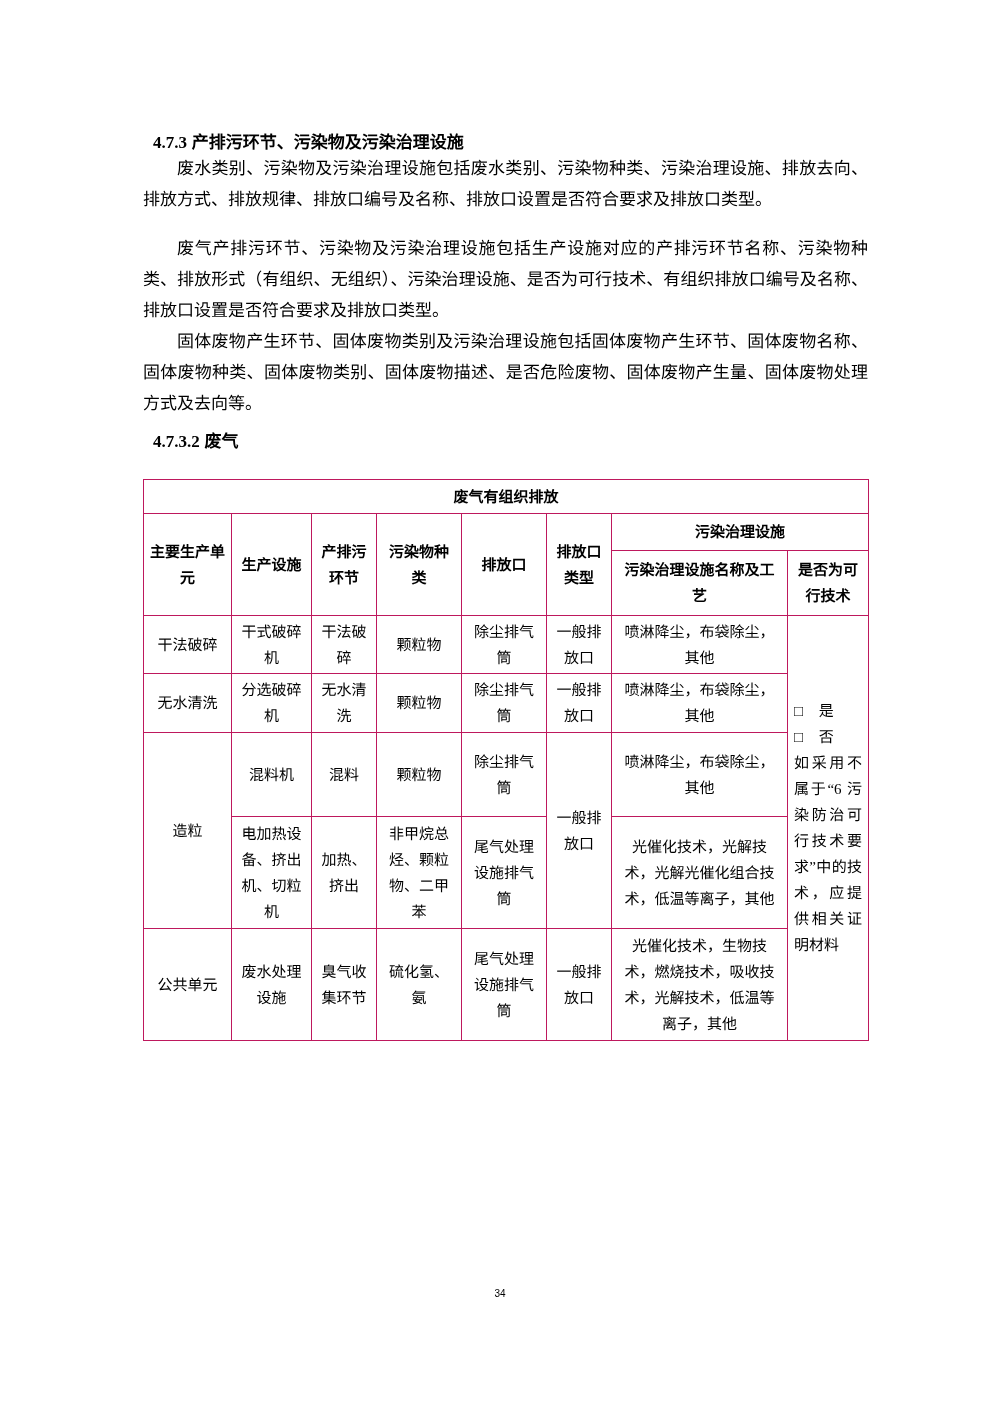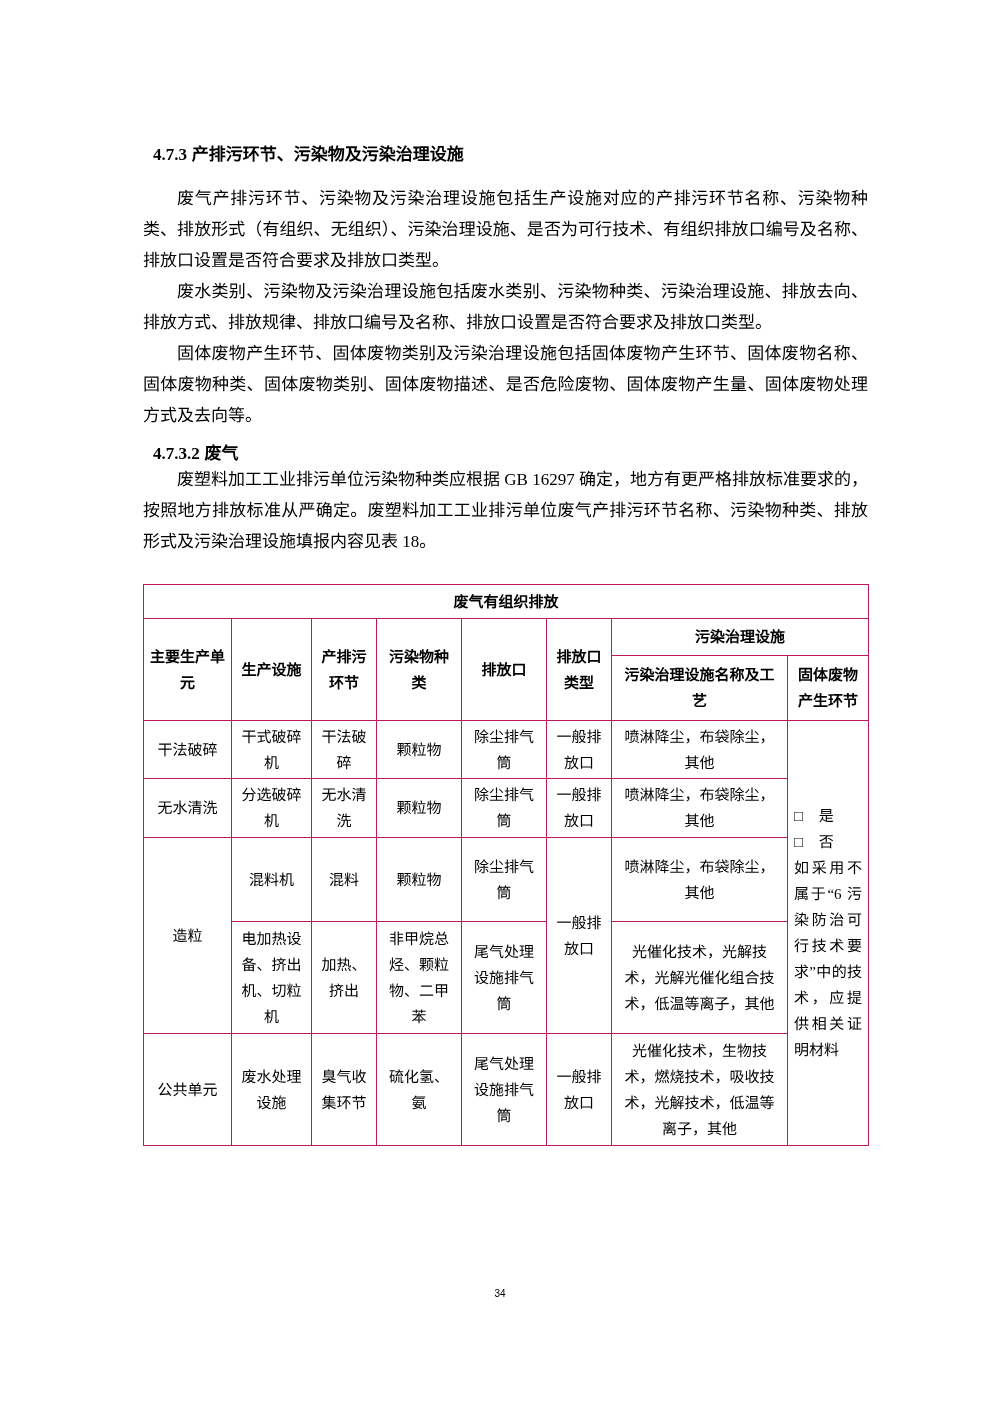--- a/index.html
+++ b/index.html
@@ -8,21 +8,21 @@
     width: 1000px;
     height: 1414px;
     background: #ffffff;
     color: #000000;
     font-family: "Liberation Serif", "DejaVu Serif", serif;
     overflow: hidden;
   }
   .content {
     position: absolute;
     left: 143px;
-    top: 12px;
+    top: 0;
     width: 725px;
   }
   .h-num { font-family: "Liberation Serif", "DejaVu Serif", serif; font-weight: bold; }
   .heading {
     font-family: "Liberation Sans", "DejaVu Sans", sans-serif;
     font-weight: bold;
     font-size: 17px;
     line-height: 20px;
     margin-left: 10px;
   }
@@ -98,30 +98,29 @@
 
 <div class="page">
   <div class="content">
 
     <div class="heading h1">
       <span class="h-num">4.7.3</span>
       <span>产排污环节、污染物及污染治理设施</span>
     </div>
 
 
+    <p class="para indent">废水类别、污染物及污染治理设施包括废水类别、污染物种类、污染治理设施、排放去向、排放方式、排放规律、排放口编号及名称、排放口设置是否符合要求及排放口类型。</p>
     <p class="para indent p-first">废气产排污环节、污染物及污染治理设施包括生产设施对应的产排污环节名称、污染物种类、排放形式（有组织、无组织）、污染治理设施、是否为可行技术、有组织排放口编号及名称、排放口设置是否符合要求及排放口类型。</p>
-    <p class="para indent">废水类别、污染物及污染治理设施包括废水类别、污染物种类、污染治理设施、排放去向、排放方式、排放规律、排放口编号及名称、排放口设置是否符合要求及排放口类型。</p>
     <p class="para indent">固体废物产生环节、固体废物类别及污染治理设施包括固体废物产生环节、固体废物名称、固体废物种类、固体废物类别、固体废物描述、是否危险废物、固体废物产生量、固体废物处理方式及去向等。</p>
 
     <div class="heading h3">
       <span class="h-num">4.7.3.2</span>
       <span>废气</span>
     </div>
 
-    <p class="para indent">废塑料加工工业排污单位污染物种类应根据 GB 16297 确定，地方有更严格排放标准要求的，按照地方排放标准从严确定。废塑料加工工业排污单位废气产排污环节名称、污染物种类、排放形式及污染治理设施填报内容见表 18。</p>
 
     <div class="caption">
     </div>
 
     <table class="t18">
       <colgroup>
         <col style="width:88px">
           <col style="width:80px">
           <col style="width:65px">
           <col style="width:85px">
@@ -138,21 +137,21 @@
           <td class="hd" rowspan="2">主要生产单元</td>
           <td class="hd" rowspan="2">生产设施</td>
           <td class="hd" rowspan="2">产排污环节</td>
           <td class="hd" rowspan="2">污染物种类</td>
           <td class="hd" rowspan="2">排放口</td>
           <td class="hd" rowspan="2">排放口类型</td>
           <td class="hd" colspan="2">污染治理设施</td>
         </tr>
         <tr class="r-head">
           <td class="hd">污染治理设施名称及工艺</td>
-          <td class="hd">固体废物产生环节</td>
+          <td class="hd">是否为可行技术</td>
         </tr>
         <tr class="r1">
           <td>干法破碎</td>
           <td>干式破碎机</td>
           <td>干法破碎</td>
           <td>颗粒物</td>
           <td>除尘排气筒</td>
           <td>一般排放口</td>
           <td>喷淋降尘，布袋除尘，其他</td>
           <td class="note-cell" rowspan="5">

